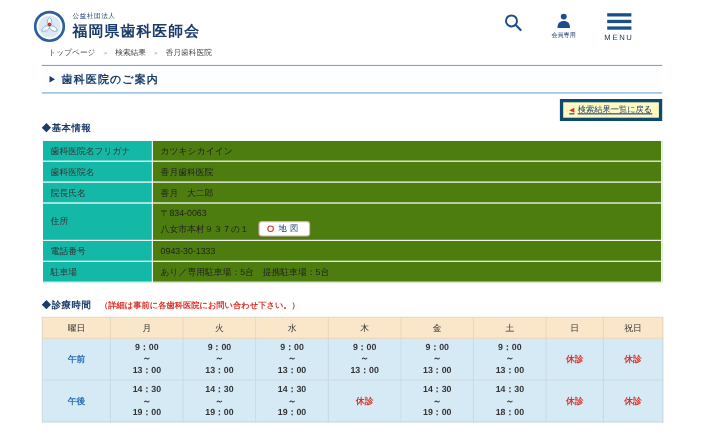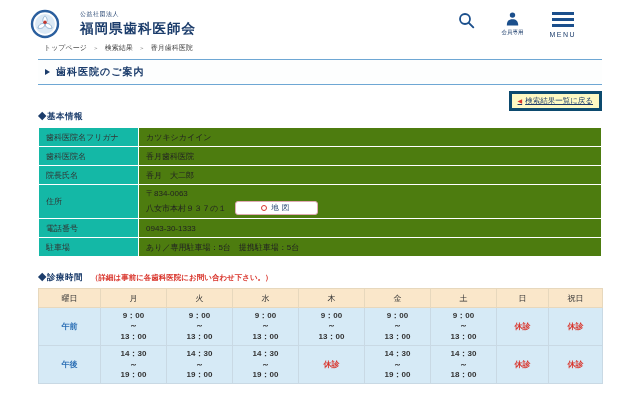--- a/index.html
+++ b/index.html
@@ -7,21 +7,21 @@
   body {
     font-family: "Liberation Sans", sans-serif;
     background: #ffffff;
     color: #333;
     overflow: hidden;
   }
   .site { width: 640px; height: 400px; background: #fff; }
 
   
   .header { display: flex; justify-content: space-between; align-items: flex-start; padding: 9px 64px 1px 30px; }
-  .brand { display: flex; align-items: center; gap: 20px; cursor: pointer; }
+  .brand { display: flex; align-items: center; gap: 6px; cursor: pointer; }
   .brand-text { display: flex; flex-direction: column; }
   .org-type { font-size: 6px; color: #1b3c6b; letter-spacing: 0.5px; }
   .org-name { font-size: 13.5px; font-weight: bold; color: #1b3c6b; letter-spacing: 1px; margin-top: 1px; }
   .header-actions { display: flex; align-items: flex-start; gap: 26px; margin-top: 3px; }
   .hicon { background: none; border: none; display: flex; flex-direction: column; align-items: center; cursor: pointer; padding: 0; }
   .hlabel { font-size: 5.5px; color: #1b3c6b; margin-top: 3px; }
   .menu-label { font-size: 7px; letter-spacing: 1.5px; margin-top: 4px; }
   .bars { display: flex; flex-direction: column; gap: 3.5px; }
   .bars i { display: block; width: 22px; height: 2.6px; background: #1b4f8c; }
 
@@ -48,21 +48,21 @@
   .mt-basic { margin-top: 7px; }
   .mt-hours { margin-top: 15px; }
 
   
   table { border-collapse: collapse; width: 100%; }
   .info-table { margin-top: 4px; border: 1px solid #c6c6c6; font-size: 8px; }
   .info-table th, .info-table td { border: 1px solid #fff; padding: 3px 7px; height: 19px; text-align: left; vertical-align: middle; }
   .info-table th { background: #14b8a6; font-weight: normal; width: 100px; color: #333; }
   .info-table td { background: #4d7c0f; color: #222; }
   .addr-line { display: flex; align-items: center; margin-top: 2px; }
-  .map-btn { display: inline-flex; align-items: center; gap: 4px; border: 1px solid #e0aab4; border-radius: 3px; background: #fff; padding: 1px 25px; margin-left: 9px; font-size: 7.5px; color: #1b3c6b; letter-spacing: 3px; cursor: pointer; text-decoration: none; font-family: Liberation Serif, serif; }
+  .map-btn { display: inline-flex; align-items: center; gap: 4px; border: 1px solid #e0aab4; border-radius: 3px; background: #fff; padding: 1px 7px; margin-left: 9px; font-size: 7.5px; color: #1b3c6b; letter-spacing: 3px; cursor: pointer; text-decoration: none; font-family: Liberation Serif, serif; }
   .map-dot { width: 6px; height: 6px; border: 1.5px solid #d9342b; border-radius: 50%; background: #fff; }
 
   
   .hours-table { margin-top: 4px; border: 1px solid #b9c9d4; font-size: 8px; table-layout: fixed; text-align: center; }
   .hours-table th, .hours-table td { border: 1px solid #c9d9e4; font-weight: bold; }
   .hours-table thead th { background: #fae7ca; font-weight: normal; color: #333; padding: 3.5px 0; border-color: #e7d8bd; }
   .hours-table tbody td { background: #d6eaf6; padding: 3px 0; height: 38px; vertical-align: middle; }
   .row-label { color: #2a6eb4; }
   .tline { display: block; line-height: 1.3; }
   .closed { color: #d9342b; }

